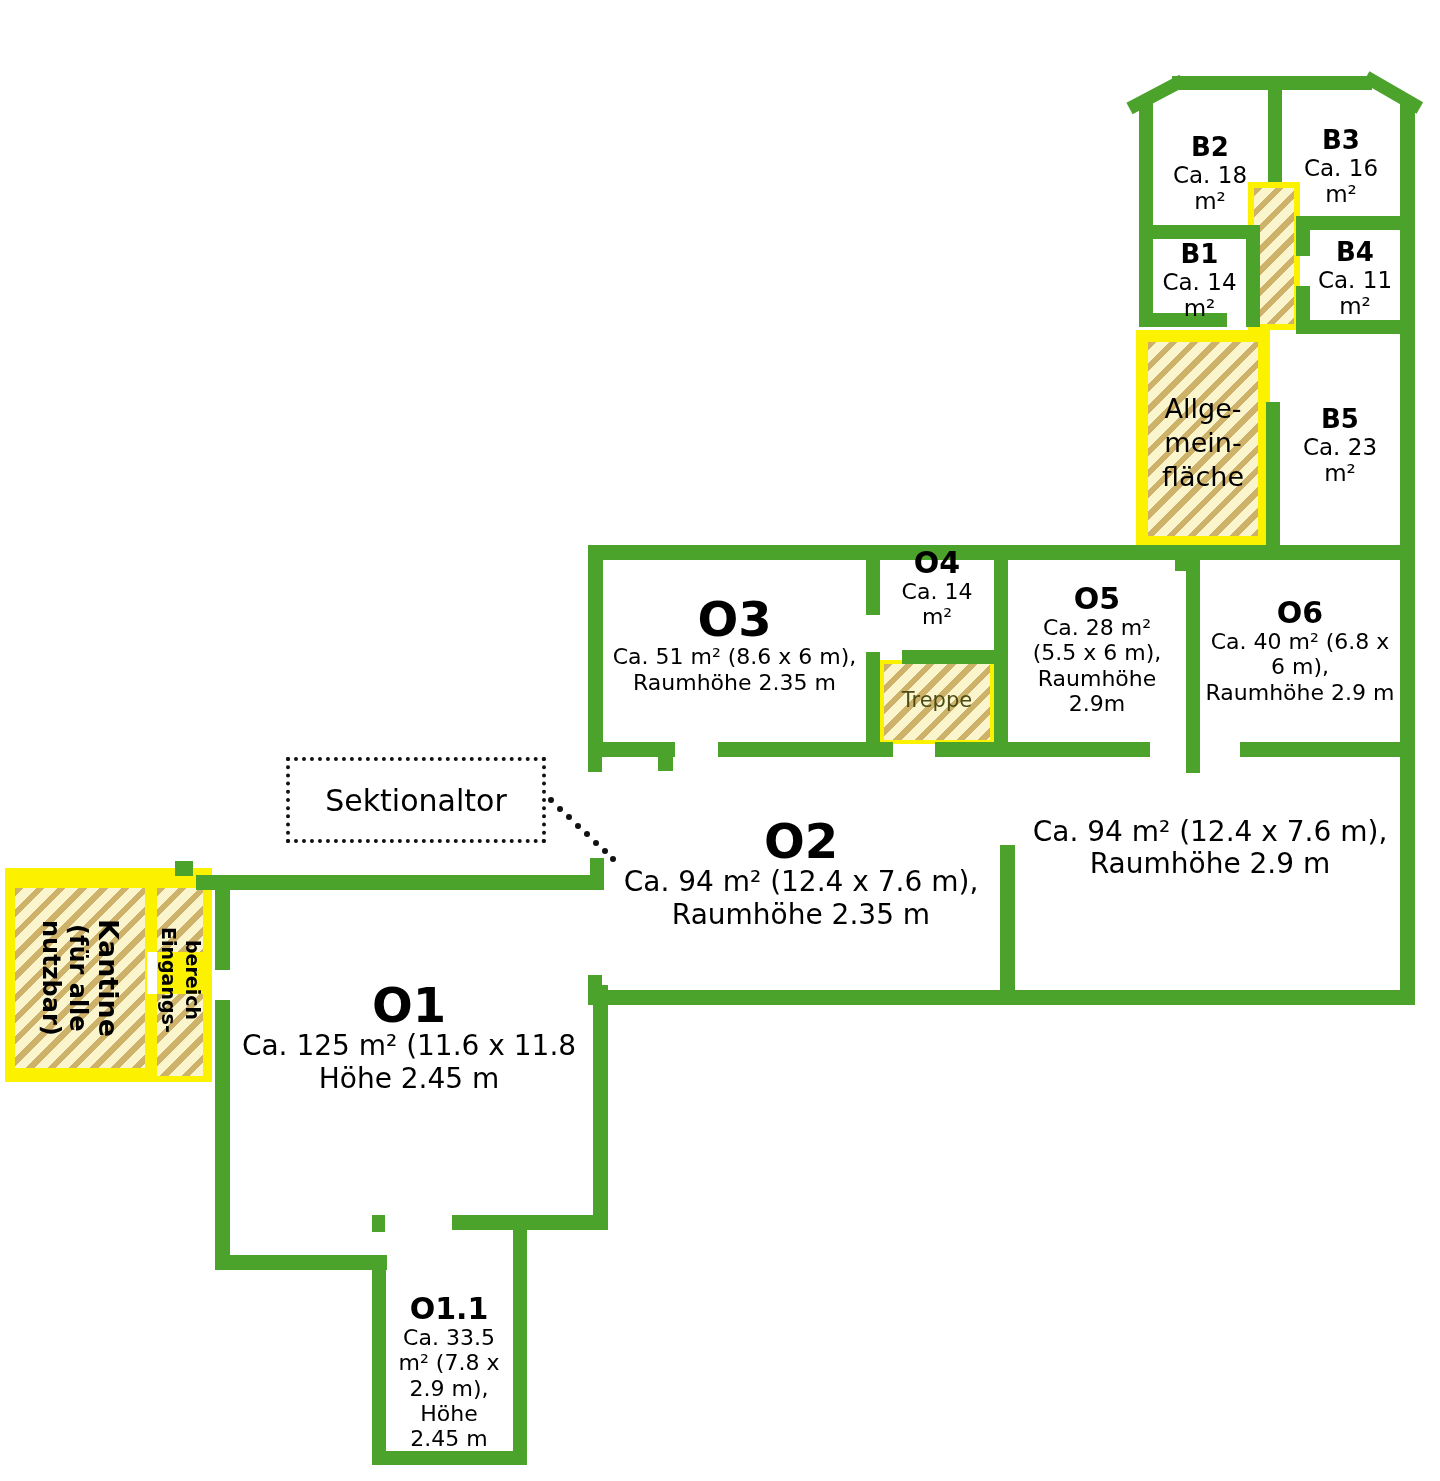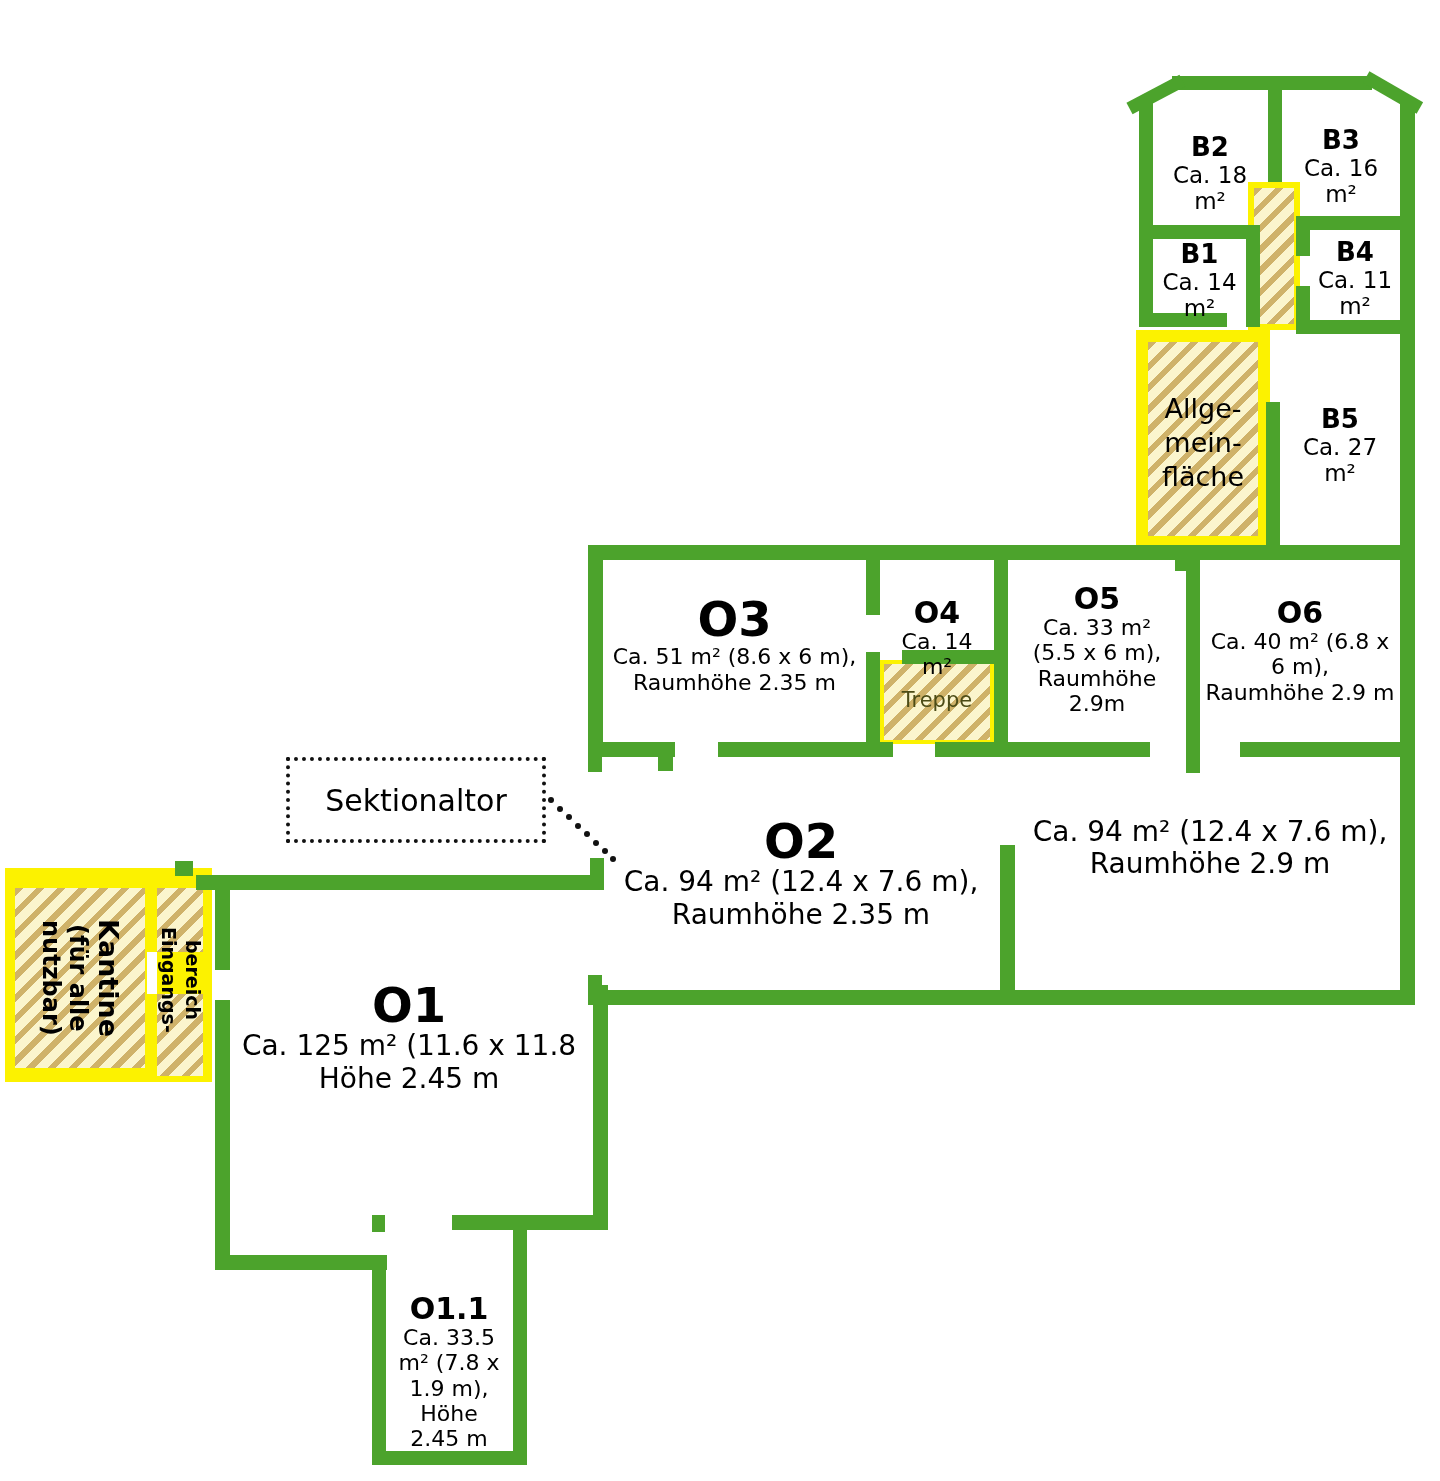--- a/index.html
+++ b/index.html
@@ -118,43 +118,43 @@
     <div class="rline-b">Ca. 14</div>
     <div class="rline-b">m²</div>
   </div>
   <div class="lbl" style="left:1305px;top:238px;width:100px;">
     <div class="rname-sm">B4</div>
     <div class="rline-b">Ca. 11</div>
     <div class="rline-b">m²</div>
   </div>
   <div class="lbl" style="left:1290px;top:405px;width:100px;">
     <div class="rname-sm">B5</div>
-    <div class="rline-b">Ca. 27</div>
+    <div class="rline-b">Ca. 23</div>
     <div class="rline-b">m²</div>
   </div>
 
   <div class="lbl allg" style="left:1146px;top:392px;width:114px;">
     <div>Allge-</div>
     <div>mein-</div>
     <div>fläche</div>
   </div>
 
   <div class="lbl" style="left:597px;top:594px;width:275px;">
     <div class="rname-big">O3</div>
     <div class="rline-md">Ca. 51 m² (8.6 x 6 m),</div>
     <div class="rline-md">Raumhöhe 2.35 m</div>
   </div>
-  <div class="lbl" style="left:884px;top:596px;width:106px;">
+  <div class="lbl" style="left:884px;top:546px;width:106px;">
     <div class="rname-mid">O4</div>
     <div class="rline-md">Ca. 14</div>
     <div class="rline-md">m²</div>
   </div>
   <div class="lbl" style="left:1012px;top:582px;width:170px;">
     <div class="rname-mid">O5</div>
-    <div class="rline-md">Ca. 33 m²</div>
+    <div class="rline-md">Ca. 28 m²</div>
     <div class="rline-md">(5.5 x 6 m),</div>
     <div class="rline-md">Raumhöhe</div>
     <div class="rline-md">2.9m</div>
   </div>
   <div class="lbl" style="left:1202px;top:596px;width:196px;">
     <div class="rname-mid">O6</div>
     <div class="rline-md">Ca. 40 m² (6.8 x</div>
     <div class="rline-md">6 m),</div>
     <div class="rline-md">Raumhöhe 2.9 m</div>
   </div>
@@ -174,21 +174,21 @@
   <div class="lbl" style="left:228px;top:980px;width:362px;">
     <div class="rname-big">O1</div>
     <div class="rline-big">Ca. 125 m² (11.6 x 11.8</div>
     <div class="rline-big">Höhe 2.45 m</div>
   </div>
 
   <div class="lbl" style="left:388px;top:1292px;width:122px;">
     <div class="rname-mid">O1.1</div>
     <div class="rline-md">Ca. 33.5</div>
     <div class="rline-md">m² (7.8 x</div>
-    <div class="rline-md">1.9 m),</div>
+    <div class="rline-md">2.9 m),</div>
     <div class="rline-md">Höhe</div>
     <div class="rline-md">2.45 m</div>
   </div>
 
   <div class="lbl vert-rl" style="left:20px;top:892px;width:120px;height:172px;display:flex;align-items:center;justify-content:center;">
     <div>
       <div class="kant">Kantine</div>
       <div class="kant-sub">(für alle</div>
       <div class="kant-sub">nutzbar)</div>
     </div>

